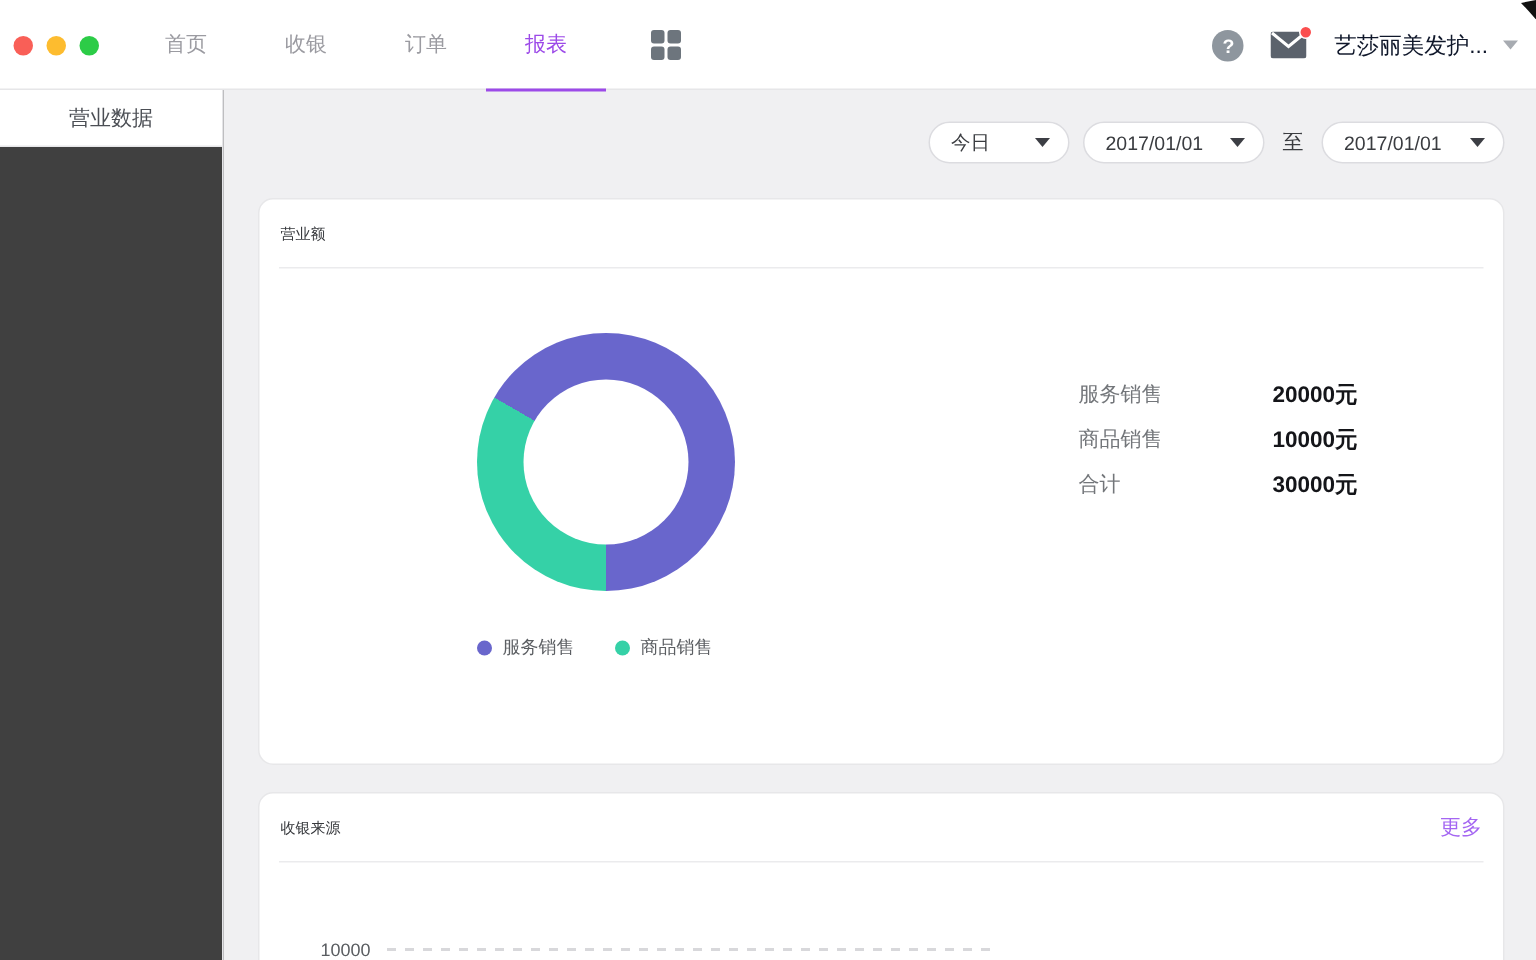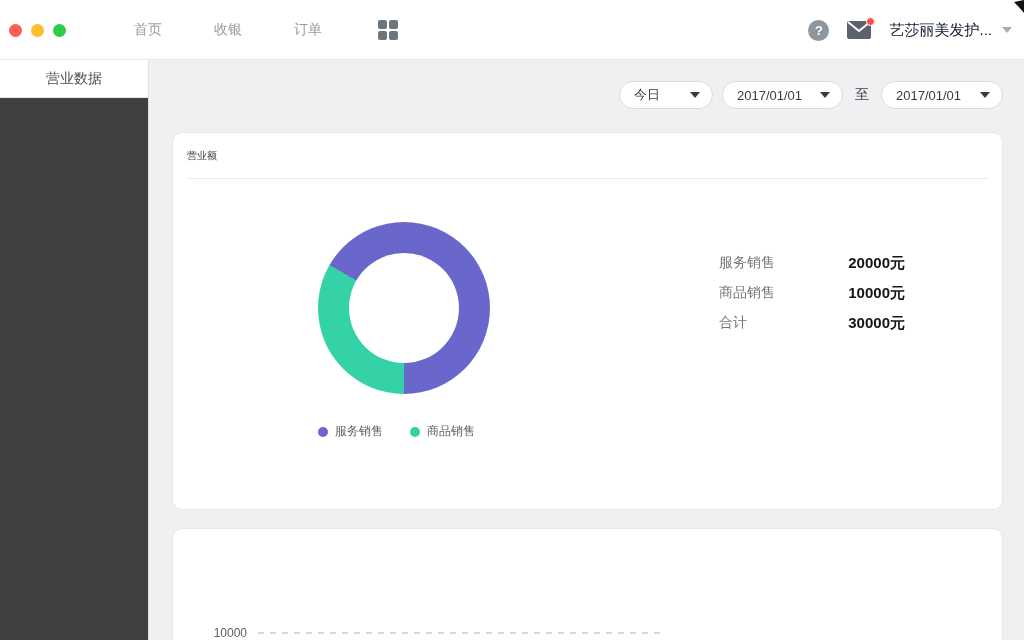--- a/index.html
+++ b/index.html
@@ -9,21 +9,21 @@
 
   
   .navbar { position:absolute; top:0; left:0; width:1024px; height:60px;
             background:#ffffff; border-bottom:1px solid #e6e6e8; z-index:10; }
   .traffic { position:absolute; top:24px; left:9px; display:flex; gap:9px; }
   .traffic span { width:13px; height:13px; border-radius:50%; display:block; }
   .light-red    { background:#f95f57; }
   .light-yellow { background:#fdbc2f; }
   .light-green  { background:#2ccc47; }
 
-  .nav-tabs { position:absolute; left:108px; top:0; height:60px; display:flex; }
+  .nav-tabs { position:absolute; left:84px; top:0; height:60px; display:flex; }
   .nav-tab { width:80px; height:60px; display:flex; align-items:center; justify-content:center;
              font-size:14px; color:#9b9ba1; cursor:pointer; position:relative; }
   .nav-tab.active { color:#9c4ae8; }
   .nav-tab.active .tab-underline { position:absolute; left:0; bottom:-1px; width:80px; height:2px; background:#9c4ae8; }
 
   .grid-icon { width:80px; height:60px; display:flex; align-items:center; justify-content:center; cursor:pointer; }
   .grid-icon .g { display:grid; grid-template-columns:9px 9px; grid-template-rows:9px 9px; gap:2px; }
   .grid-icon .g i { background:#6d757d; border-radius:2px; }
 
   .nav-right { position:absolute; right:12px; top:0; height:60px; display:flex; align-items:center; gap:18px; }
@@ -99,20 +99,24 @@
     <div class="traffic">
       <span class="light-red"></span>
       <span class="light-yellow"></span>
       <span class="light-green"></span>
     </div>
 
     <div class="nav-tabs">
       <div class="nav-tab">首页</div>
       <div class="nav-tab">收银</div>
       <div class="nav-tab">订单</div>
+      <div class="nav-tab active">
+        <span>报表</span>
+        <span class="tab-underline"></span>
+      </div>
       <div class="grid-icon">
         <span class="g">
             <i></i>
             <i></i>
             <i></i>
             <i></i>
           </span>
       </div>
     </div>
 
@@ -185,20 +189,24 @@
           <span class="stat-value">10000元</span>
         </div>
         <div class="stat-row">
           <span class="stat-label">合计</span>
           <span class="stat-value">30000元</span>
         </div>
       </div>
     </div>
 
     <div class="card card-cashier">
+      <div class="card-header">
+        <span class="card-title">收银来源</span>
+        <span class="more-link">更多</span>
+      </div>
       <div class="axis-row">
         <span class="axis-tick">10000</span>
         <span class="dashed-line"></span>
       </div>
     </div>
 
   </div>
 </div>
 
 </body></html>

